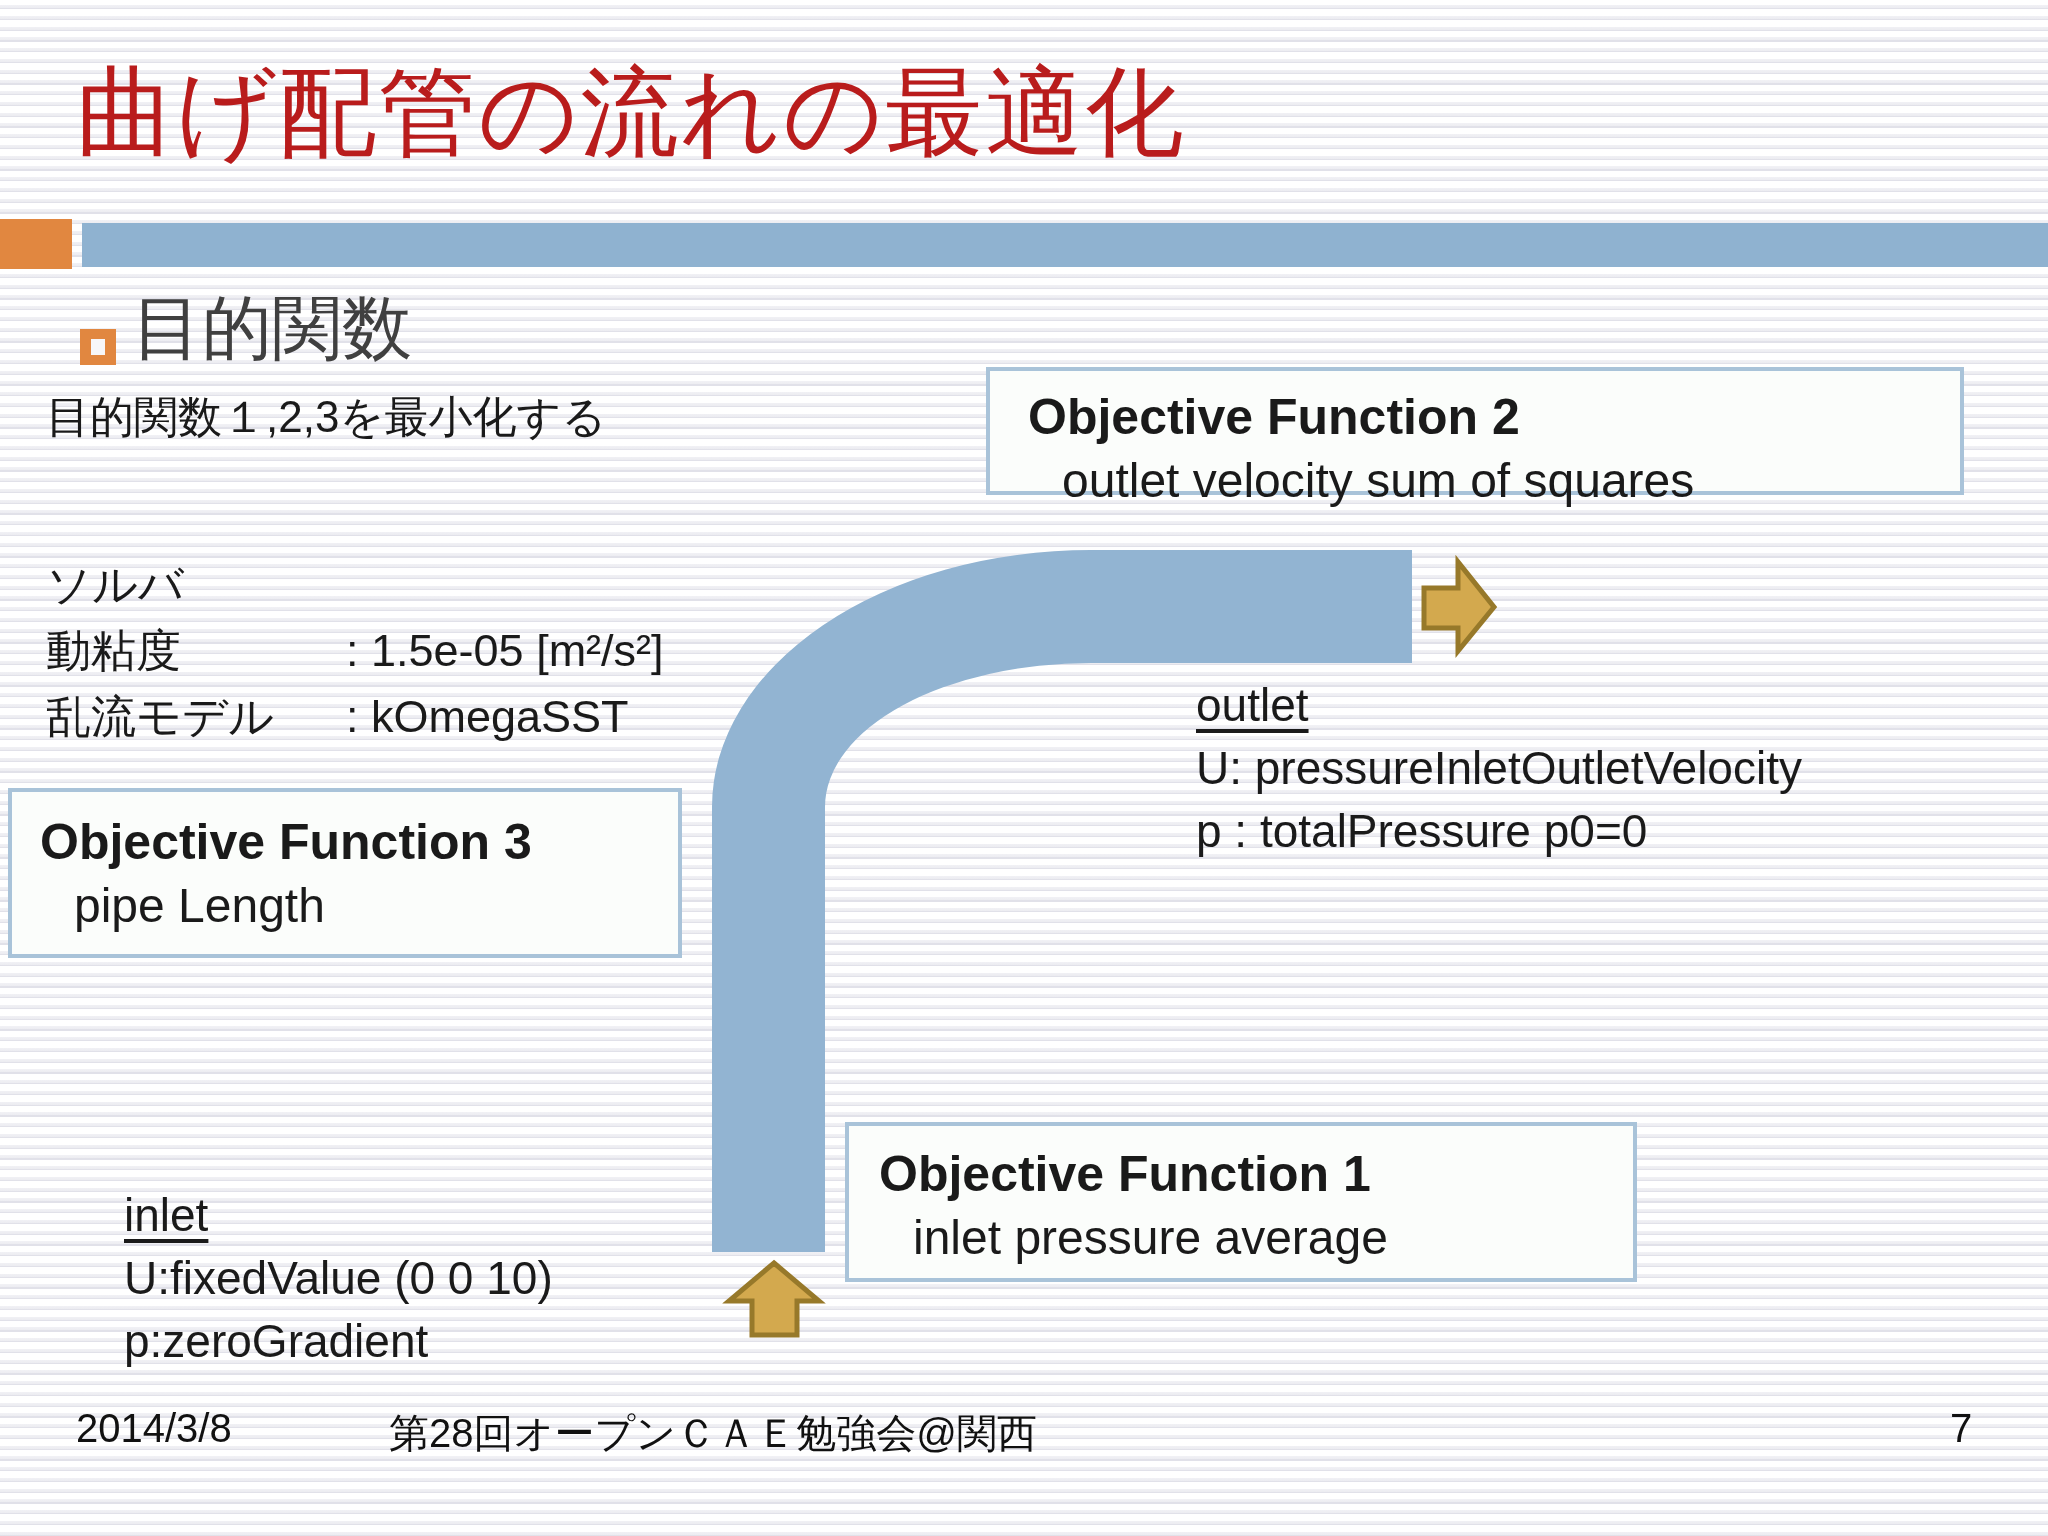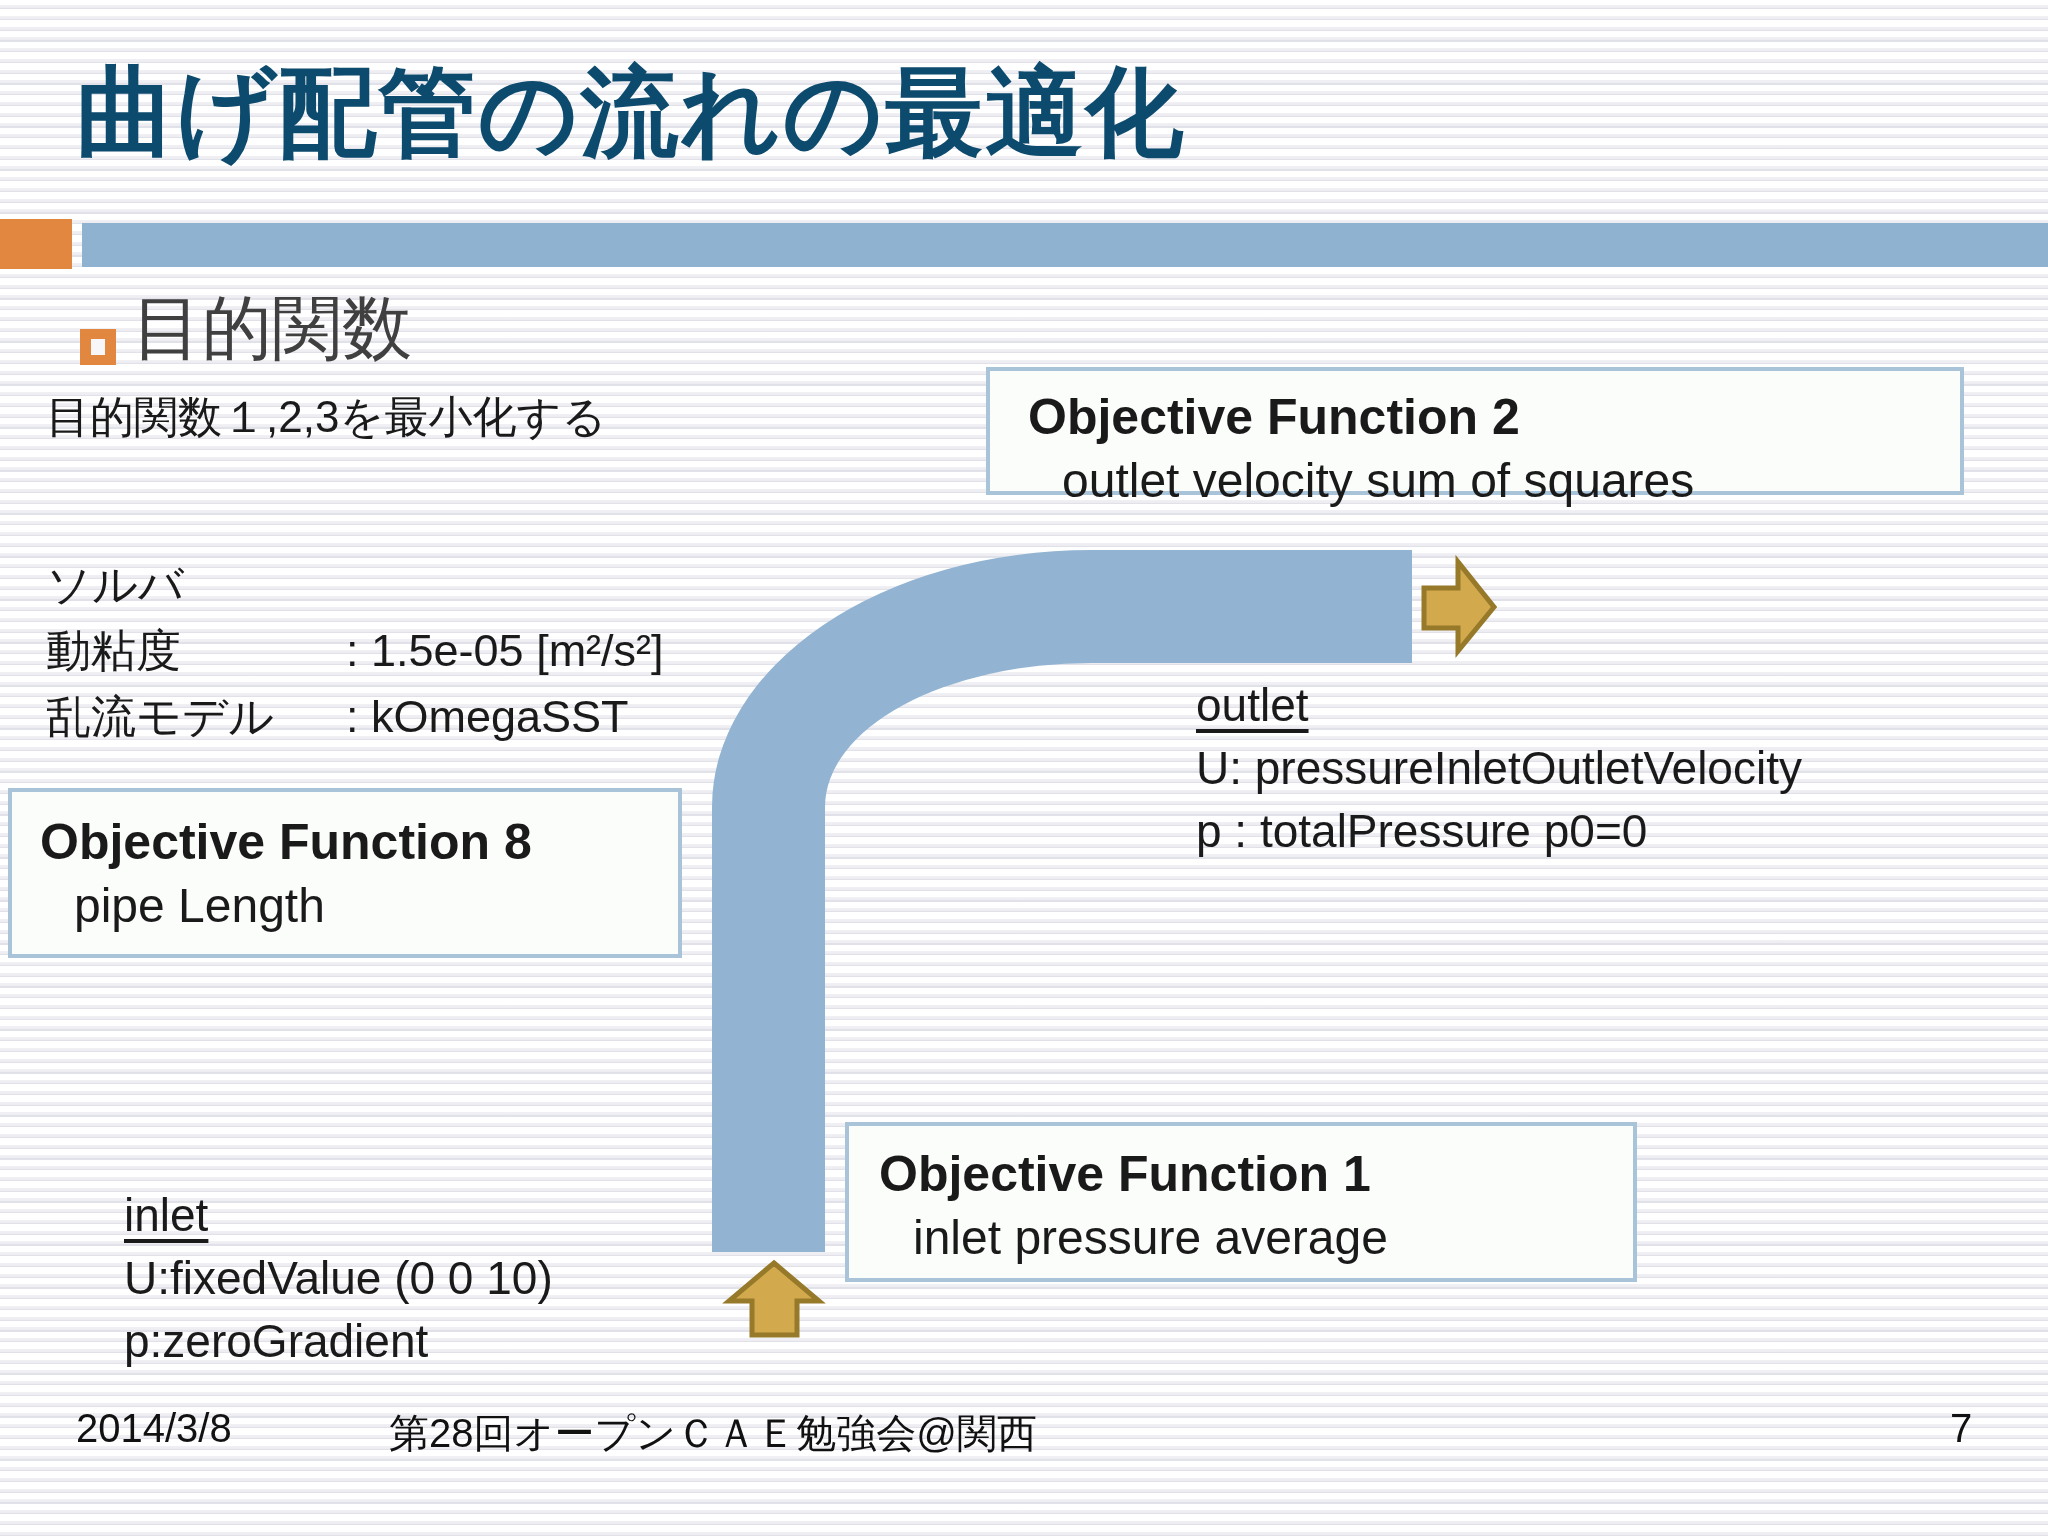--- a/index.html
+++ b/index.html
@@ -8,21 +8,21 @@
     font-family:"Liberation Sans", sans-serif;color:#1a1a1a;
     background-color:#ffffff;
     background-image:repeating-linear-gradient(to bottom,
       rgba(255,255,255,0) 0px, rgba(255,255,255,0) 5.2px,
       #f1f1f5 5.2px, #ececf1 8.2px,
       #e1e1e9 8.2px, #e1e1e9 9.4px,
       rgba(255,255,255,0) 9.4px, rgba(255,255,255,0) 10.75px);
   }
   .abs{position:absolute;}
   .slide-title{
-    left:76px;top:48px;font-size:98px;font-weight:700;color:#0c4a6e;
+    left:76px;top:48px;font-size:98px;font-weight:400;color:#b91c1c;
     letter-spacing:2px;white-space:nowrap;
   }
   .accent-orange{left:0;top:219px;width:72px;height:50px;background:#e18740;}
   .accent-blue{left:82px;top:223px;width:1966px;height:44px;background:#8fb2d0;}
   .bullet-square{
     left:80px;top:329px;width:36px;height:36px;background:#e18740;position:absolute;
   }
   .bullet-square::after{
     content:"";position:absolute;left:11px;top:10px;width:14px;height:16px;background:#f7f7f9;
   }
@@ -80,21 +80,21 @@
     <span class="solver-value">: kOmegaSST</span>
   </div>
 </div>
 
 <div class="abs obj-box box-of2">
   <div class="obj-title">Objective Function 2</div>
   <div class="obj-desc">outlet velocity sum of squares</div>
 </div>
 
 <div class="abs obj-box box-of3">
-  <div class="obj-title">Objective Function 8</div>
+  <div class="obj-title">Objective Function 3</div>
   <div class="obj-desc">pipe Length</div>
 </div>
 
 <div class="abs obj-box box-of1">
   <div class="obj-title">Objective Function 1</div>
   <div class="obj-desc">inlet pressure average</div>
 </div>
 
 <div class="abs bc-block bc-outlet">
   <div class="bc-heading">outlet</div>

